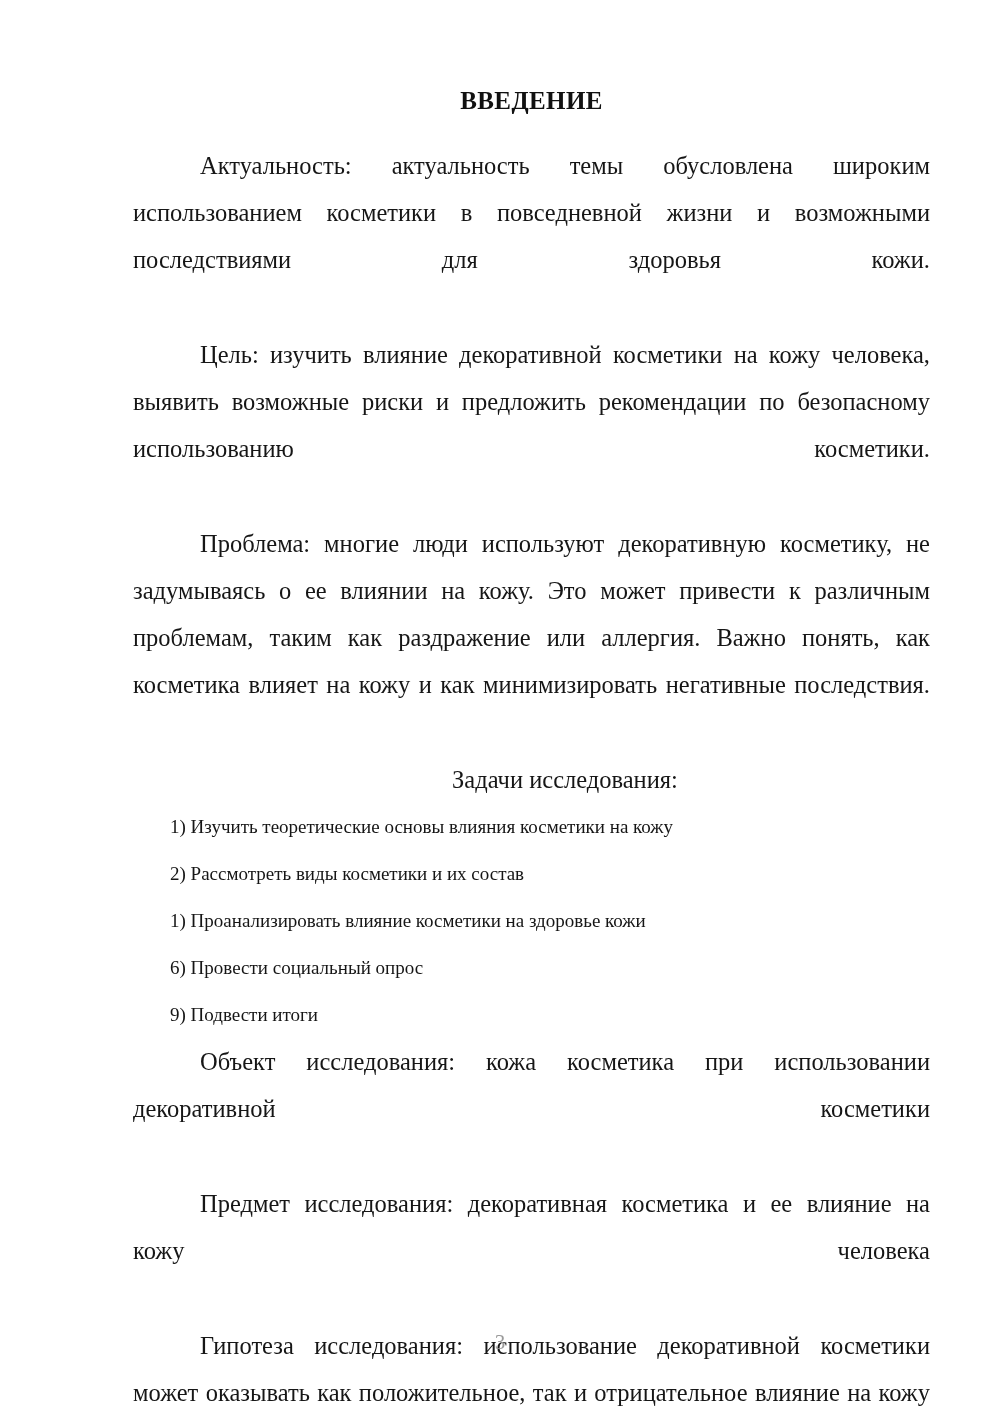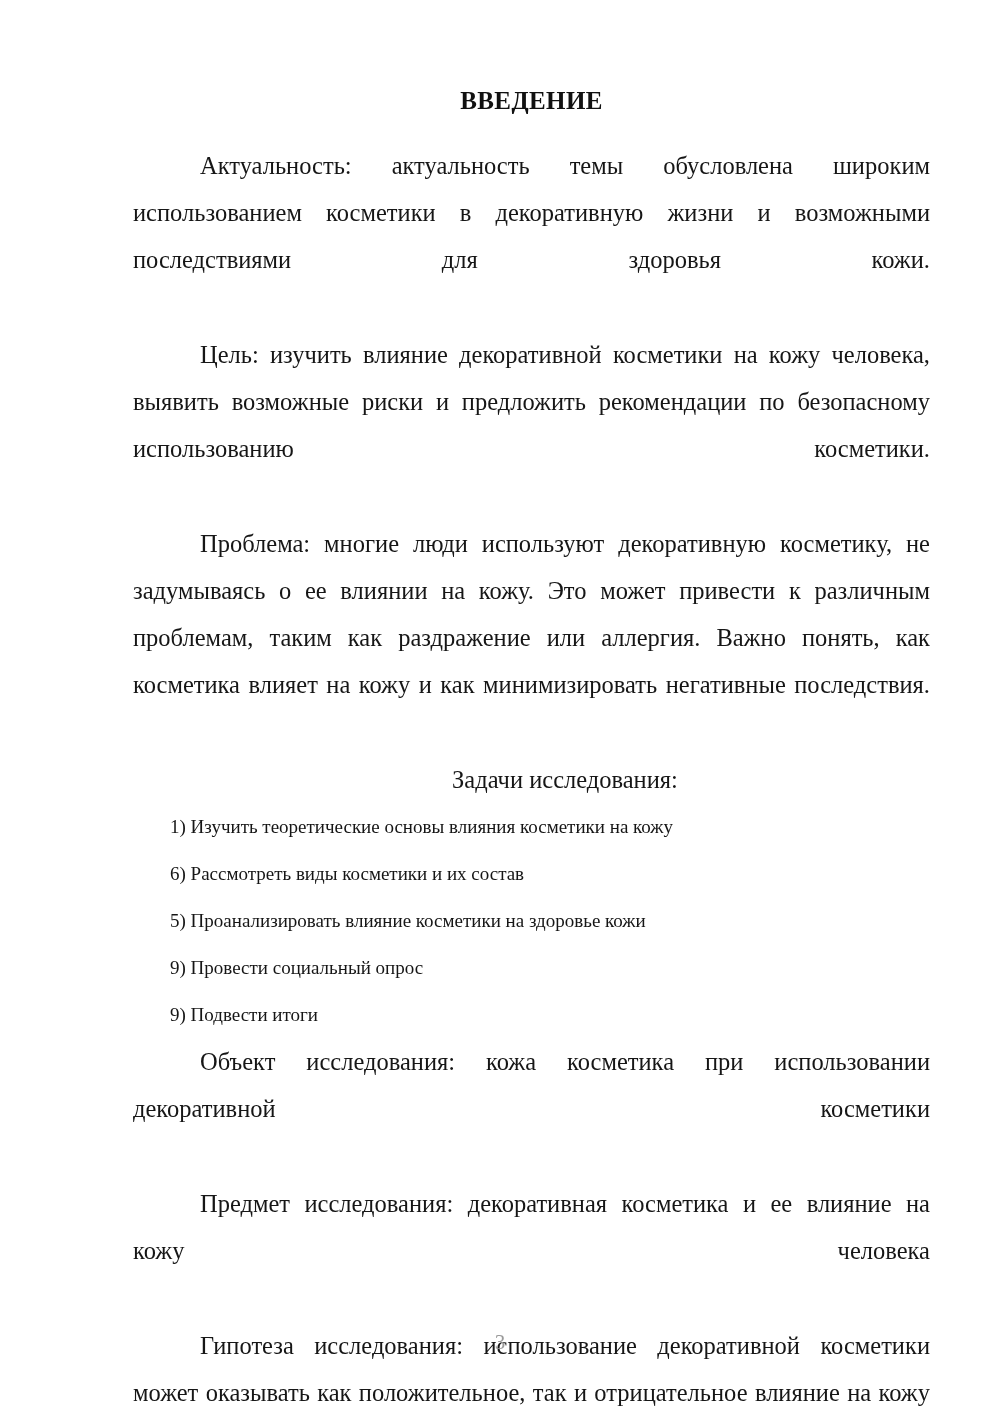--- a/index.html
+++ b/index.html
@@ -99,33 +99,33 @@
 </style>
 </head>
 <body>
 
 <div class="page">
 
   <div class="content">
 
     <h1 class="doc-title">ВВЕДЕНИЕ</h1>
 
-    <p class="para">Актуальность: актуальность темы обусловлена широким использованием косметики в декоративную жизни и возможными последствиями для здоровья кожи.</p>
+    <p class="para">Актуальность: актуальность темы обусловлена широким использованием косметики в повседневной жизни и возможными последствиями для здоровья кожи.</p>
 
     <p class="para">Цель: изучить влияние декоративной косметики на кожу человека, выявить возможные риски и предложить рекомендации по безопасному использованию косметики.</p>
 
     <p class="para">Проблема: многие люди используют декоративную косметику, не задумываясь о ее влиянии на кожу. Это может привести к различным проблемам, таким как раздражение или аллергия. Важно понять, как косметика влияет на кожу и как минимизировать негативные последствия.</p>
 
     <p class="sub-head">Задачи исследования:</p>
 
     <ul class="list">
       <li class="list-item">1) Изучить теоретические основы влияния косметики на кожу</li>
-      <li class="list-item">6) Рассмотреть виды косметики и их состав</li>
-      <li class="list-item">5) Проанализировать влияние косметики на здоровье кожи</li>
-      <li class="list-item">9) Провести социальный опрос</li>
+      <li class="list-item">2) Рассмотреть виды косметики и их состав</li>
+      <li class="list-item">1) Проанализировать влияние косметики на здоровье кожи</li>
+      <li class="list-item">6) Провести социальный опрос</li>
       <li class="list-item">9) Подвести итоги</li>
     </ul>
 
     <p class="para">Объект исследования: кожа косметика при использовании декоративной косметики</p>
 
     <p class="para">Предмет исследования: декоративная косметика и ее влияние на кожу человека</p>
 
     <p class="para">Гипотеза исследования: использование декоративной косметики может оказывать как положительное, так и отрицательное влияние на кожу человека, в зависимости от состава и условий использования.</p>
 
   </div>

